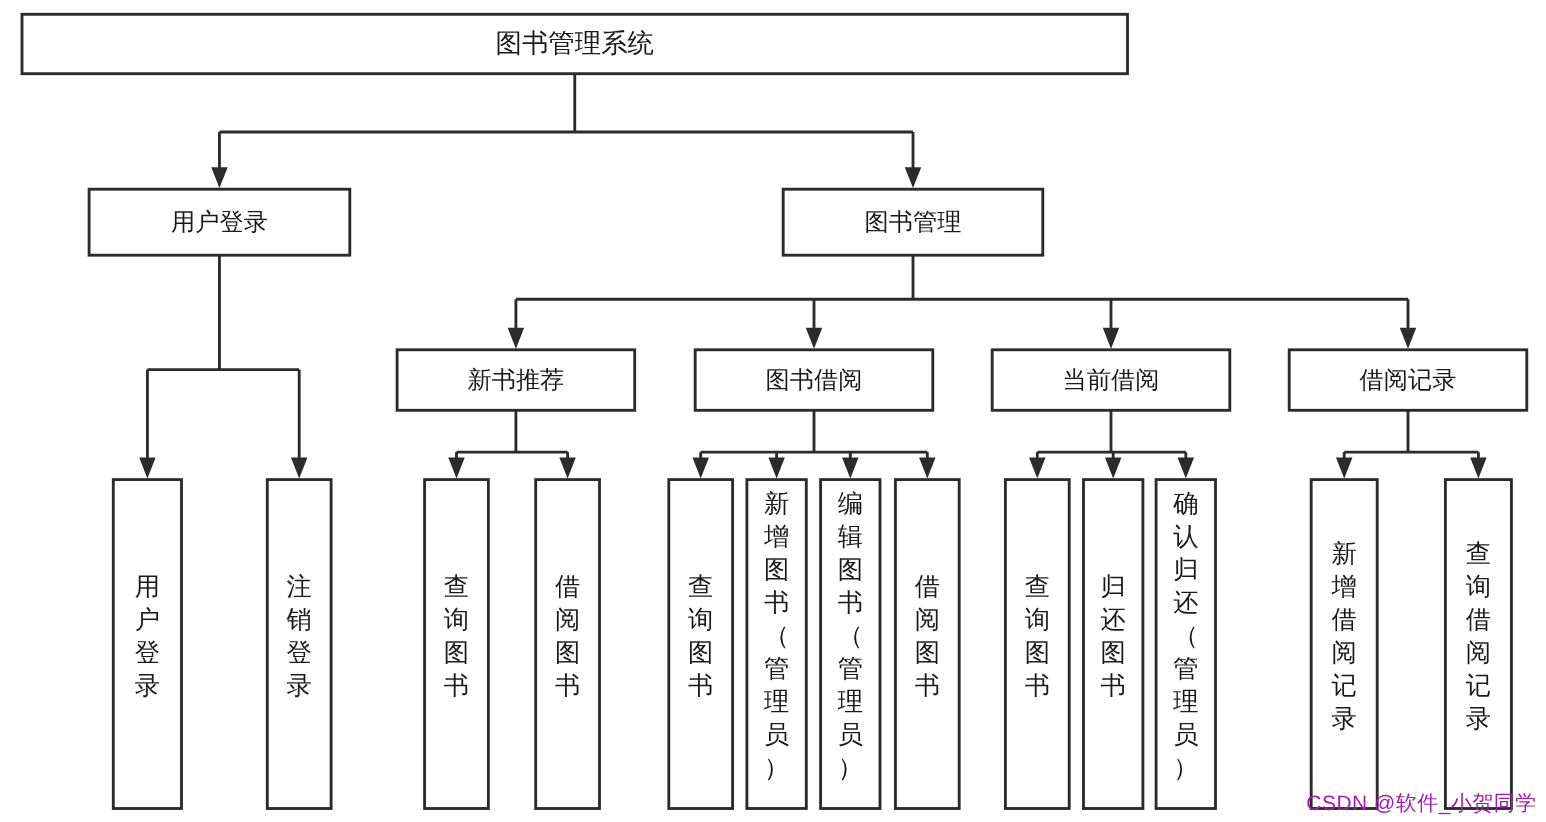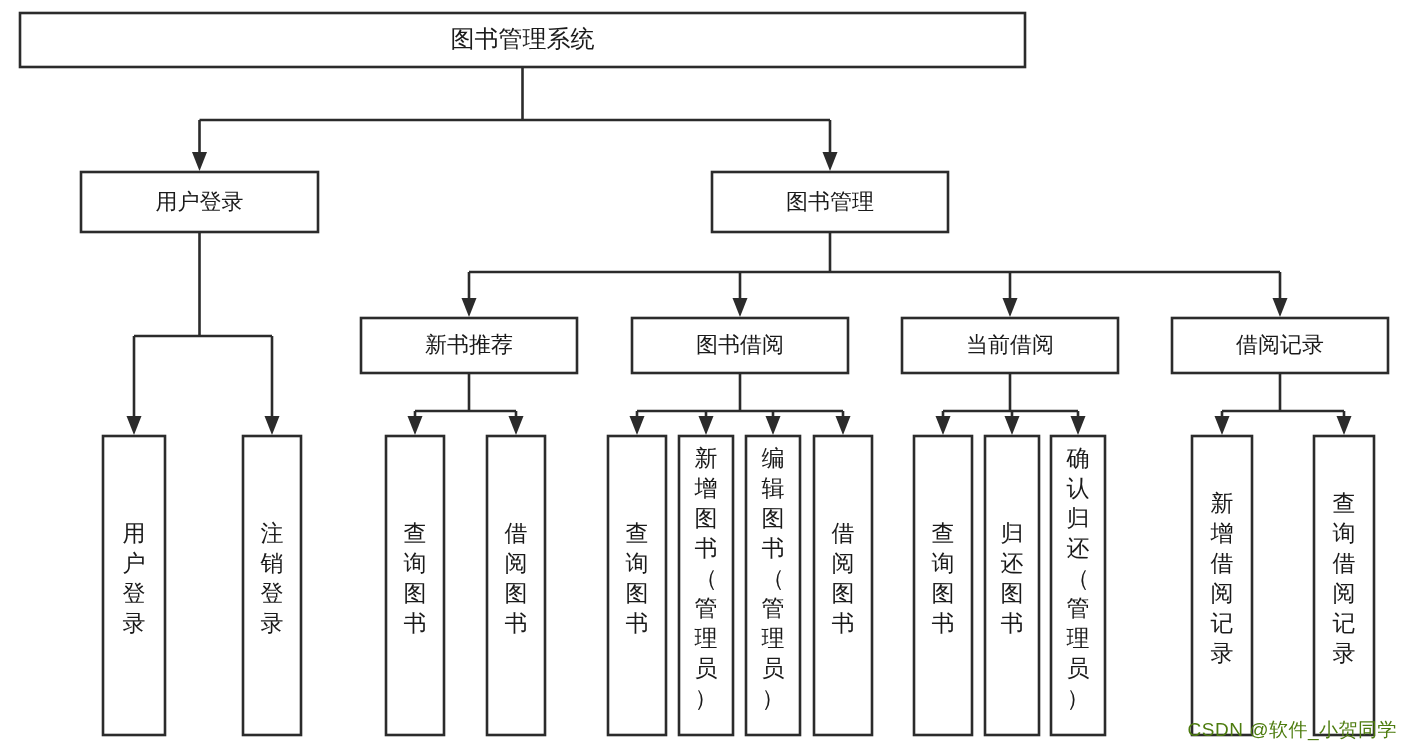--- a/index.html
+++ b/index.html
@@ -54,21 +54,21 @@
     stroke-linecap: butt;
   }
   .arrow-head {
     fill: #2b2b2b;
     stroke: none;
   }
   .watermark {
     position: absolute;
     right: 8px;
     bottom: 4px;
-    color: #4d7c0f;
+    color: #a21caf;
     font-size: 19px;
     font-family: "Liberation Sans", "DejaVu Sans", sans-serif;
     white-space: nowrap;
     letter-spacing: 0.5px;
     pointer-events: none;
   }
 </style>
 </head>
 <body>
 

